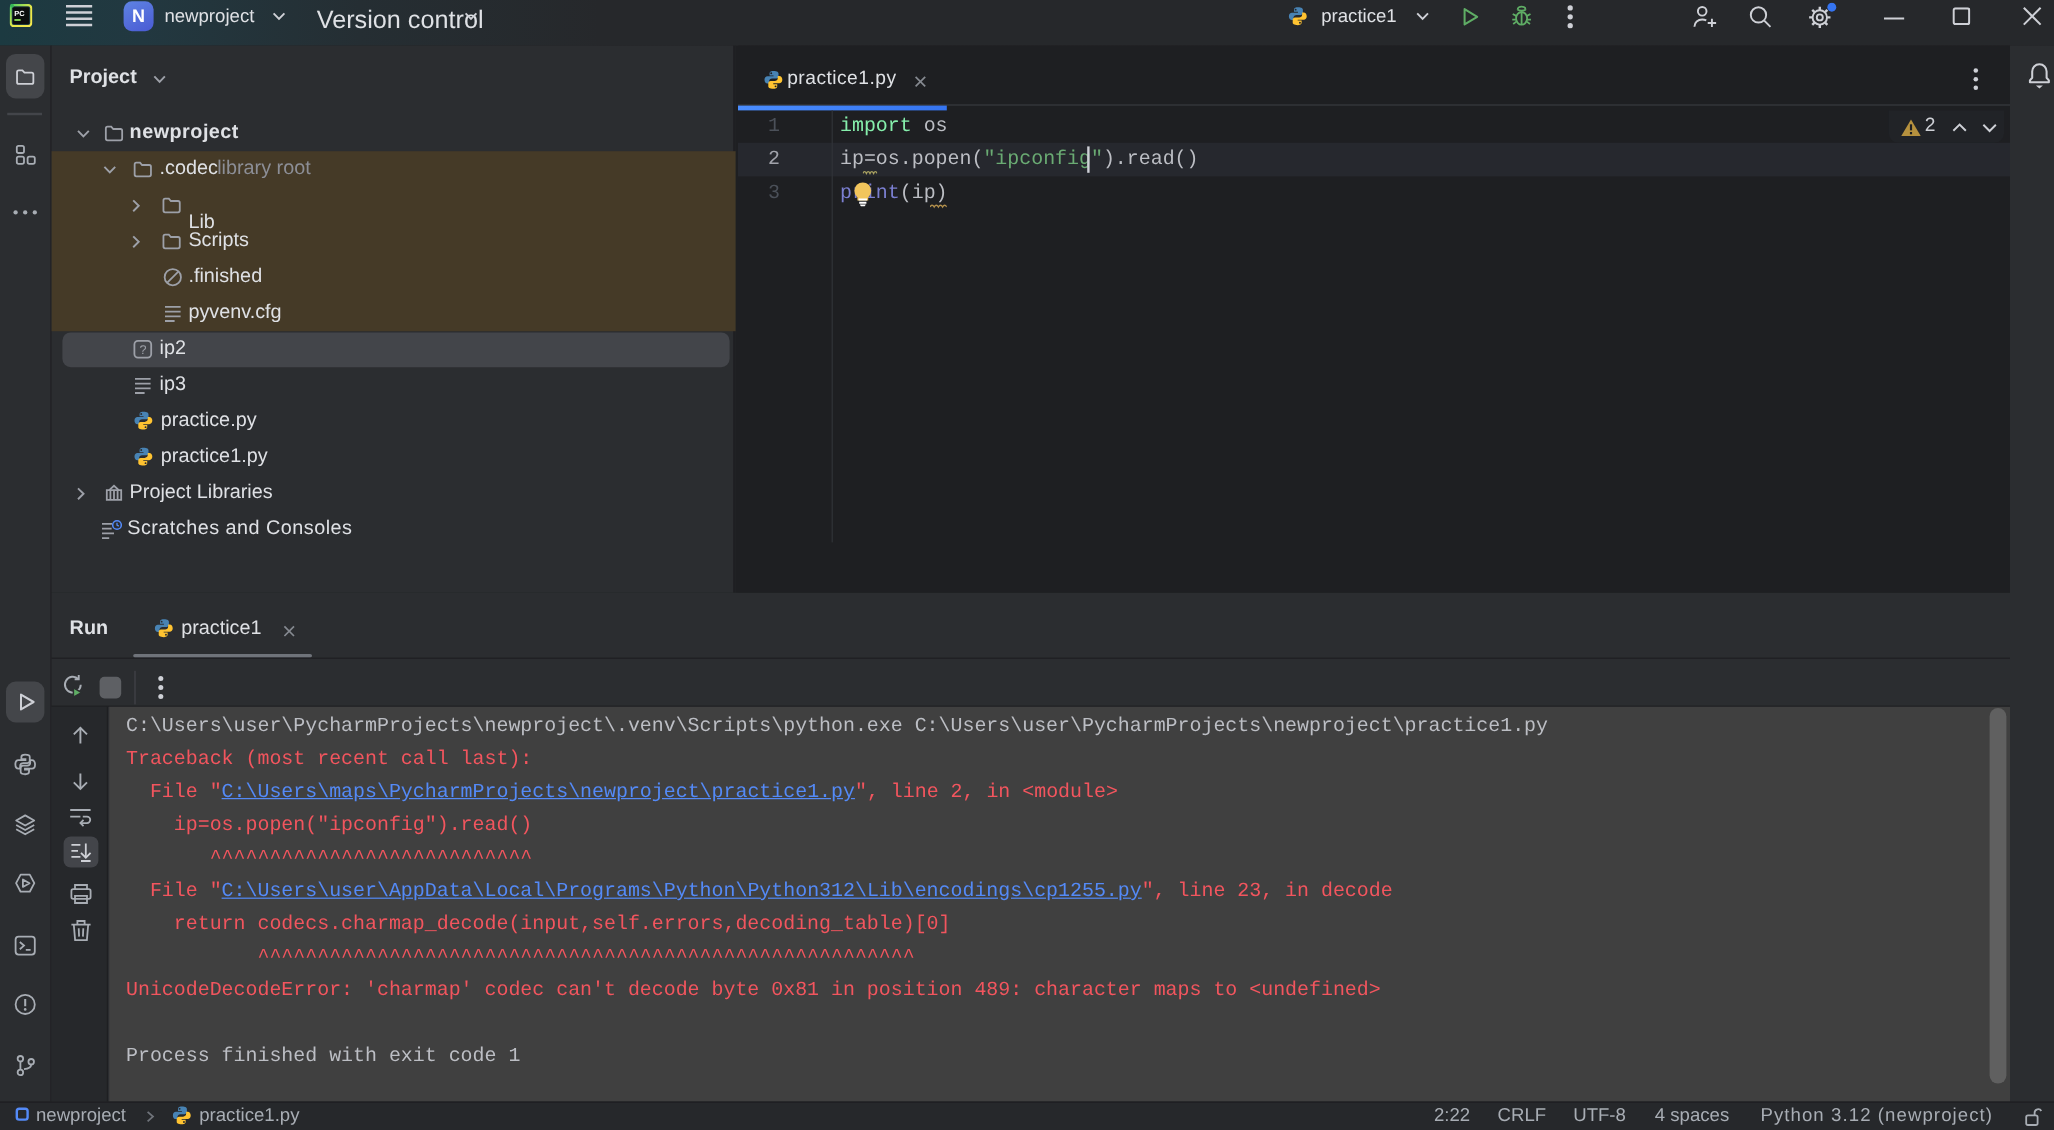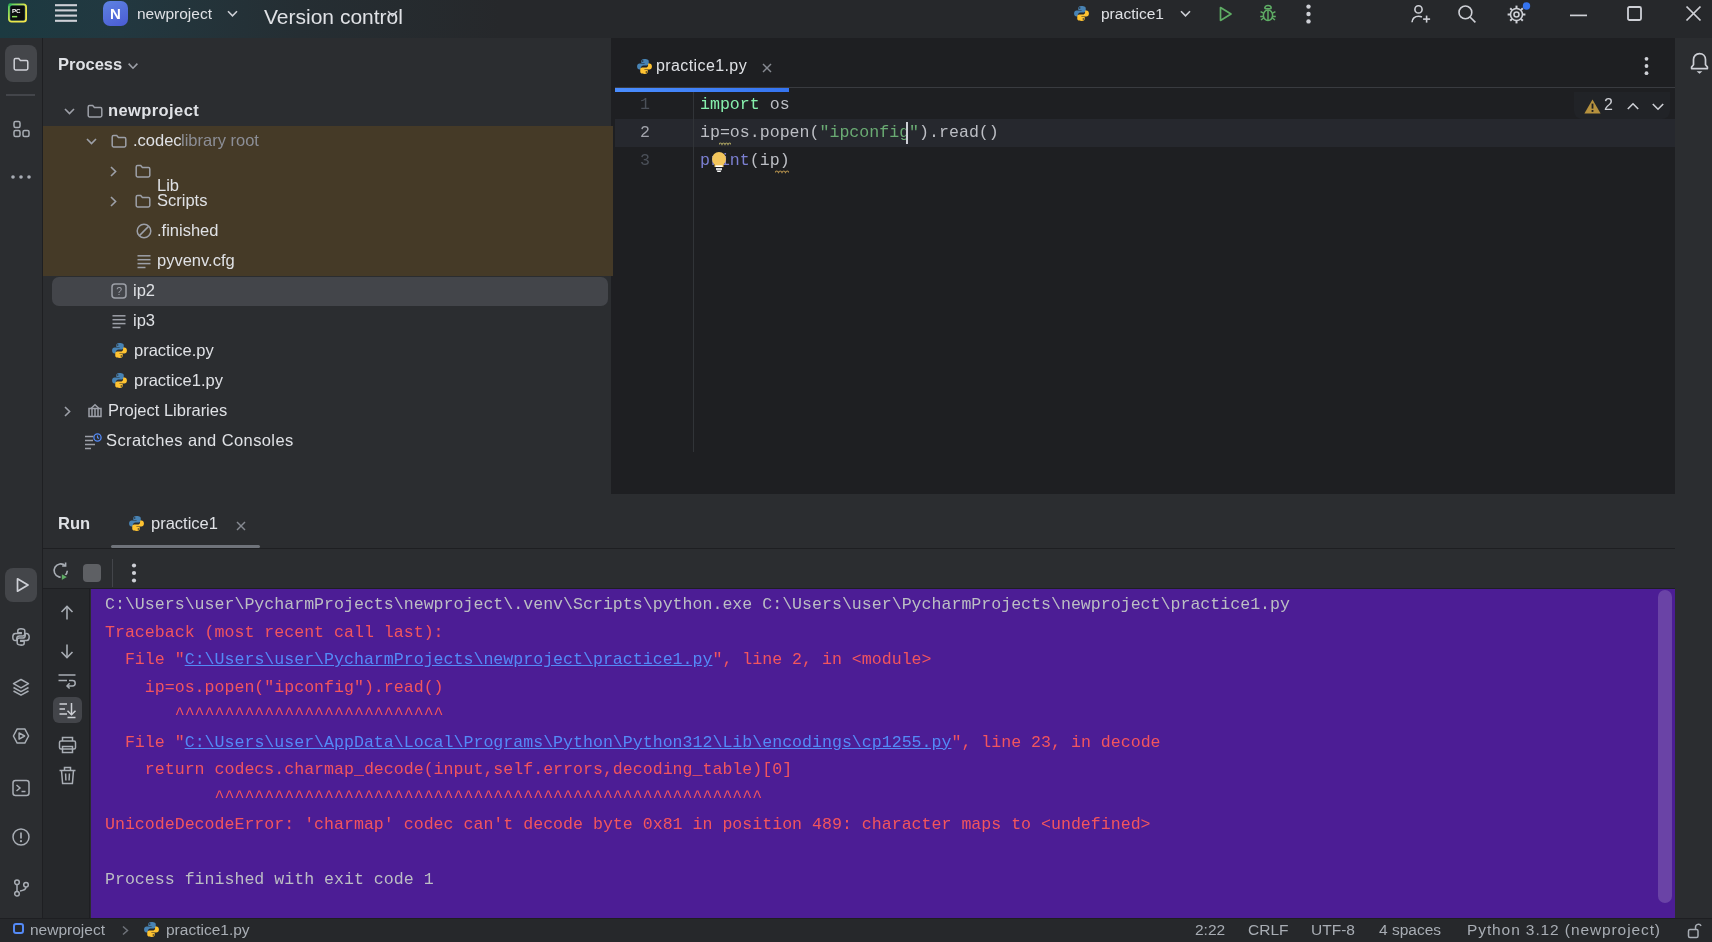--- a/index.html
+++ b/index.html
@@ -202,21 +202,21 @@
         <circle cx="6" cy="15.7" r="2.3"></circle>
         <circle cx="15" cy="6.8" r="2.3"></circle>
         <line x1="6" y1="6.6" x2="6" y2="13.4"></line>
         <path d="M15 9.1c0 2.6-2.8 3.6-6 3.9"></path>
       </g>
     </svg>
 </div>
 
 <div class="a" id="project" style="left:43px;top:38px;width:570px;height:456px;background:#2B2D30;border-right:2px solid #1E1F22;font-size:16.5px;color:#DFE1E5">
 
-  <div class="t" style="left:15px;top:17px;font-weight:bold">Process</div>
+  <div class="t" style="left:15px;top:17px;font-weight:bold">Project</div>
   <svg class="a" style="left:84px;top:24px" width="12" height="8" viewBox="0 0 12 8">
       <path d="M1.6 1.6 6 6.2 10.4 1.6" fill="none" stroke="#9DA0A8" stroke-width="1.6"></path>
     </svg>
 
   <div class="a" style="left:0;top:88px;width:570px;height:150px;background:#453A27"></div>
 
   <div class="a" style="left:9px;top:239px;width:556px;height:29px;background:#43454A;border-radius:7px"></div>
 
   <svg class="a" style="left:20px;top:69px" width="13" height="9" viewBox="0 0 13 9">
       <path d="M2 2 6.5 6.6 11 2" fill="none" stroke="#9DA0A8" stroke-width="1.6"></path>
@@ -472,24 +472,24 @@
         <g fill="none" stroke="#A8ADB4" stroke-width="1.5">
           <path d="M2.5 4.5 3.6 17.5h9.8L14.5 4.5"></path>
           <line x1="0.5" y1="4.5" x2="16.5" y2="4.5"></line>
           <path d="M5.5 4.5V1.5h6v3"></path>
           <line x1="6.6" y1="7.5" x2="6.9" y2="14.5"></line>
           <line x1="10.4" y1="7.5" x2="10.1" y2="14.5"></line>
         </g>
       </svg>
   </div>
 
-  <div class="a" style="left:48px;top:95px;width:1584px;height:329px;background:#4c1d95">
+  <div class="a" style="left:48px;top:95px;width:1584px;height:329px;background:#404040">
     <div class="t mono" style="left:14px;top:2.3px;font-size:16.6px;line-height:27.5px;color:#BCBEC4">C:\Users\user\PycharmProjects\newproject\.venv\Scripts\python.exe C:\Users\user\PycharmProjects\newproject\practice1.py
 <span style="color:#F2555E">Traceback (most recent call last):
-  File "<a style="color:#548AF7;text-decoration:underline">C:\Users\user\PycharmProjects\newproject\practice1.py</a>", line 2, in &lt;module&gt;
+  File "<a style="color:#548AF7;text-decoration:underline">C:\Users\maps\PycharmProjects\newproject\practice1.py</a>", line 2, in &lt;module&gt;
     ip=os.popen("ipconfig").read()
        ^^^^^^^^^^^^^^^^^^^^^^^^^^^
   File "<a style="color:#548AF7;text-decoration:underline">C:\Users\user\AppData\Local\Programs\Python\Python312\Lib\encodings\cp1255.py</a>", line 23, in decode
     return codecs.charmap_decode(input,self.errors,decoding_table)[0]
            ^^^^^^^^^^^^^^^^^^^^^^^^^^^^^^^^^^^^^^^^^^^^^^^^^^^^^^^
 UnicodeDecodeError: 'charmap' codec can't decode byte 0x81 in position 489: character maps to &lt;undefined&gt;</span>
 
 Process finished with exit code 1</div>
   </div>
 

